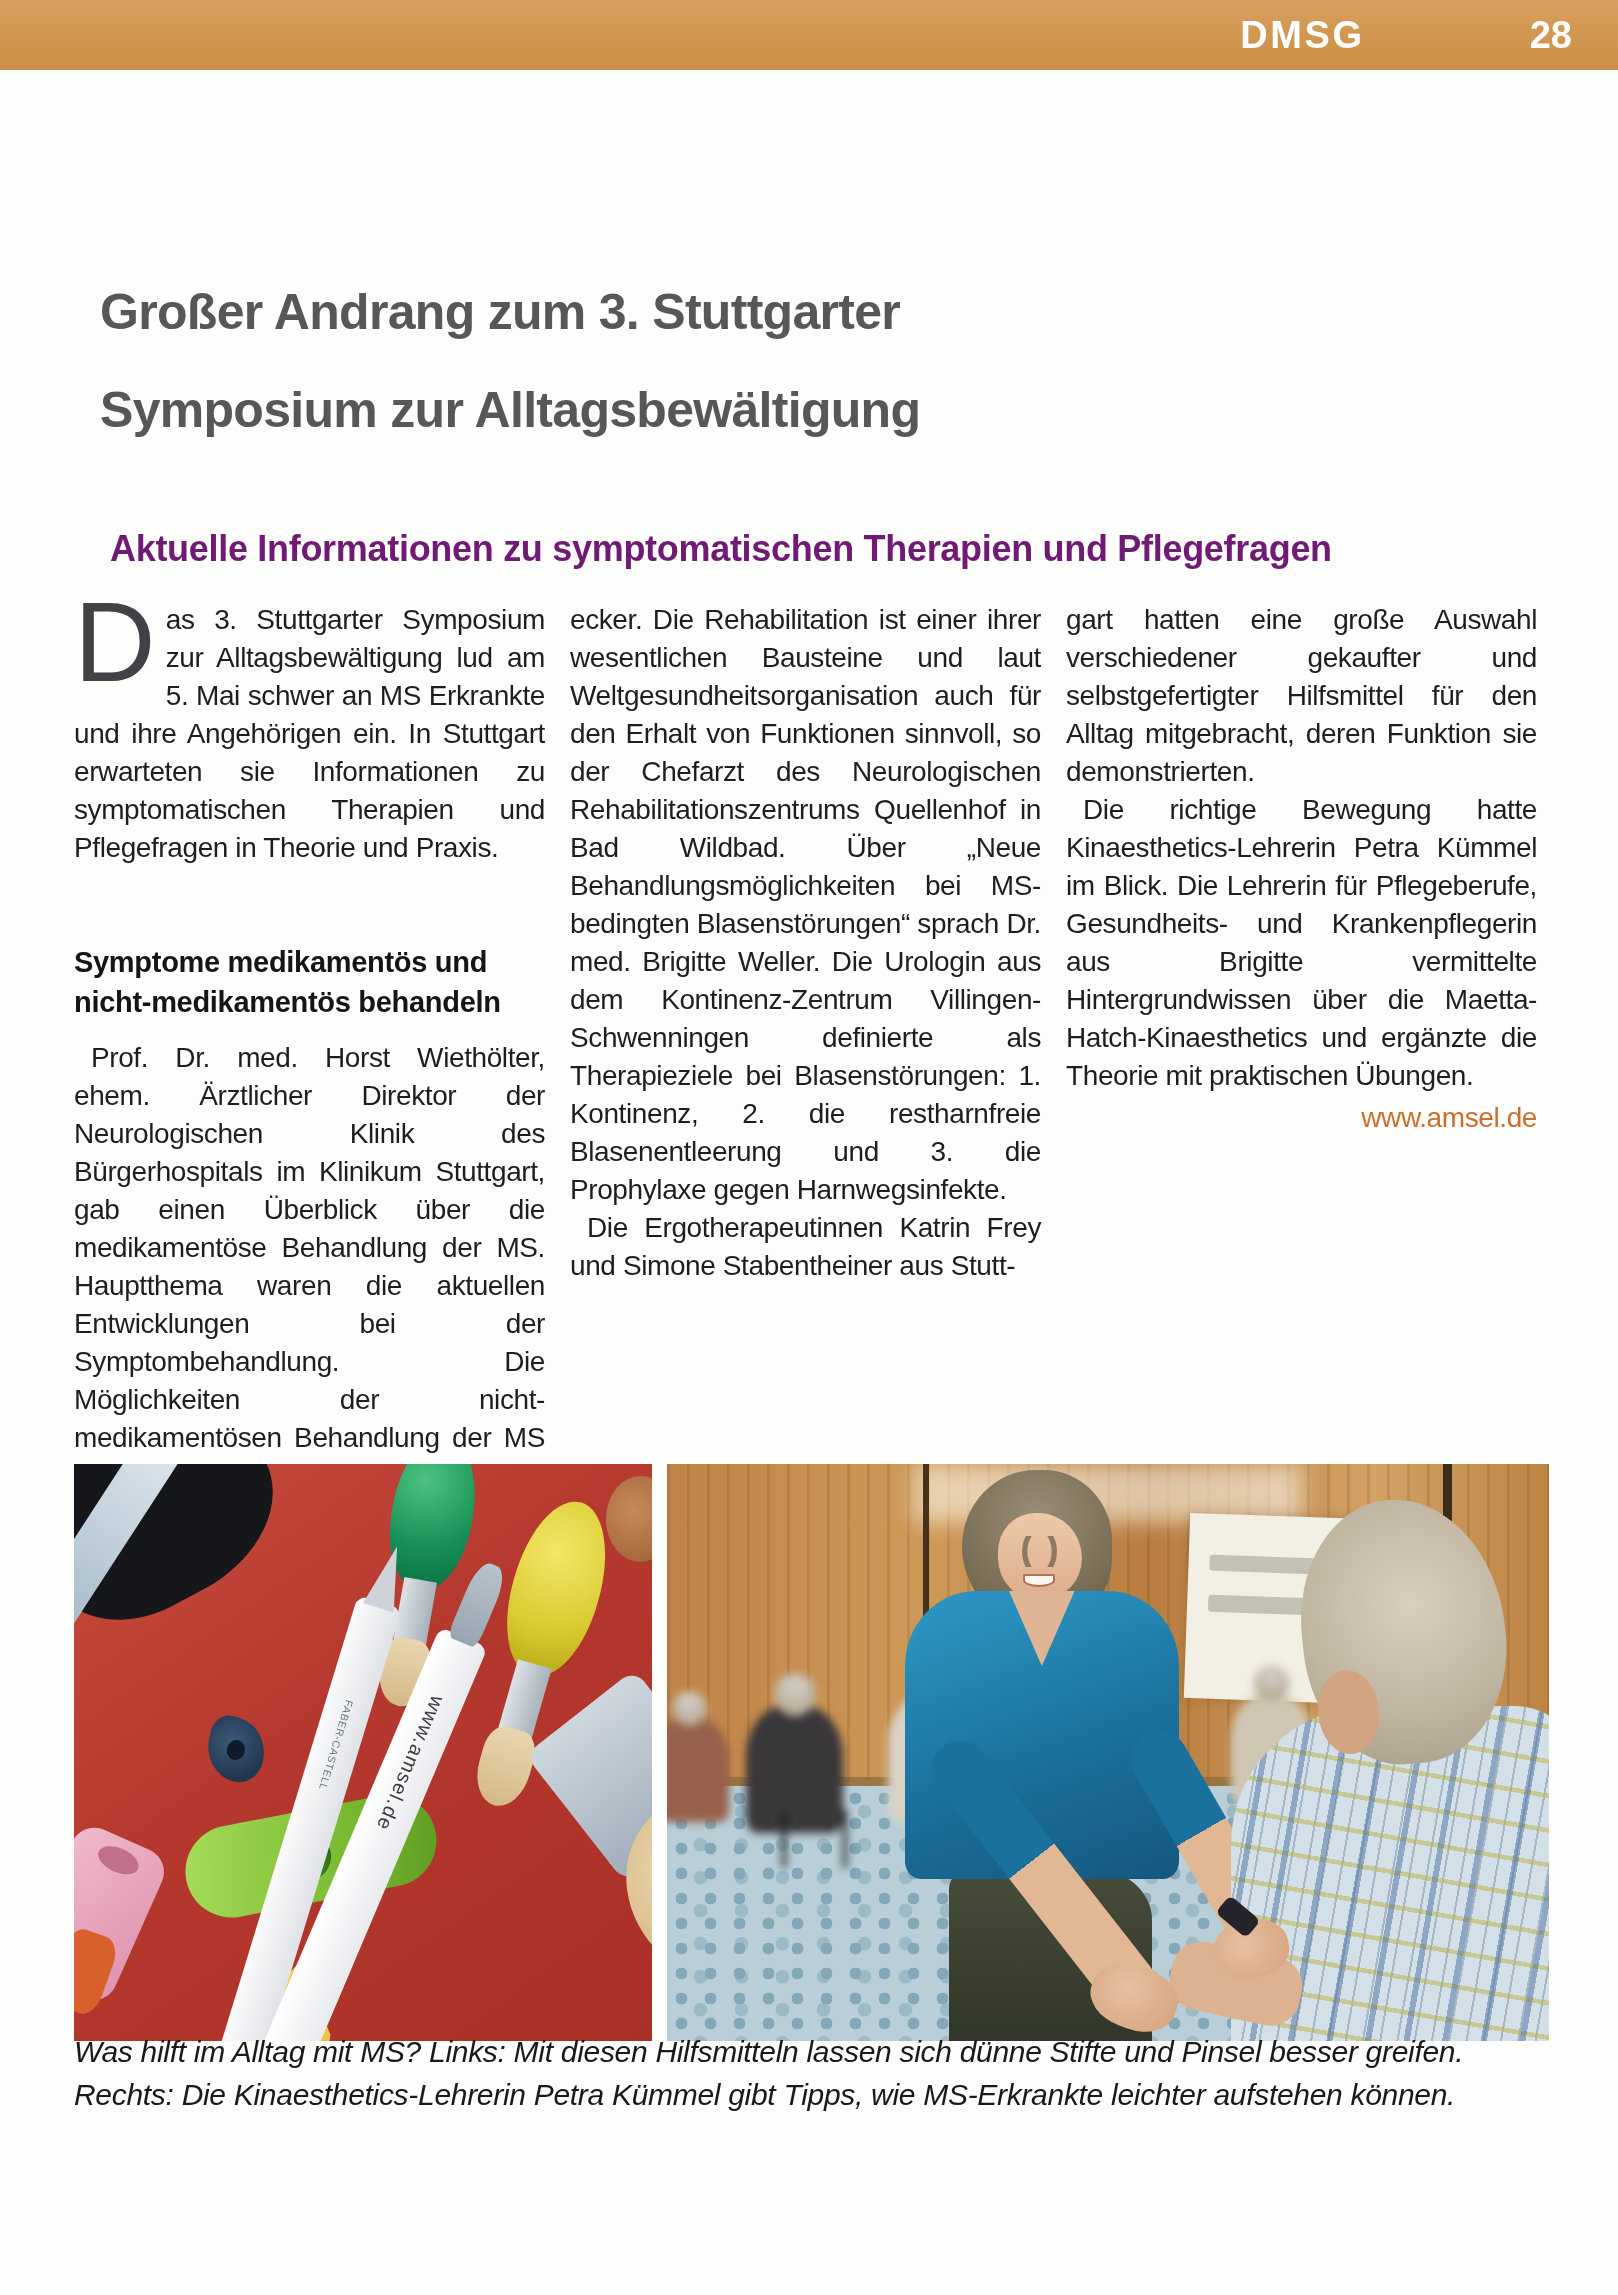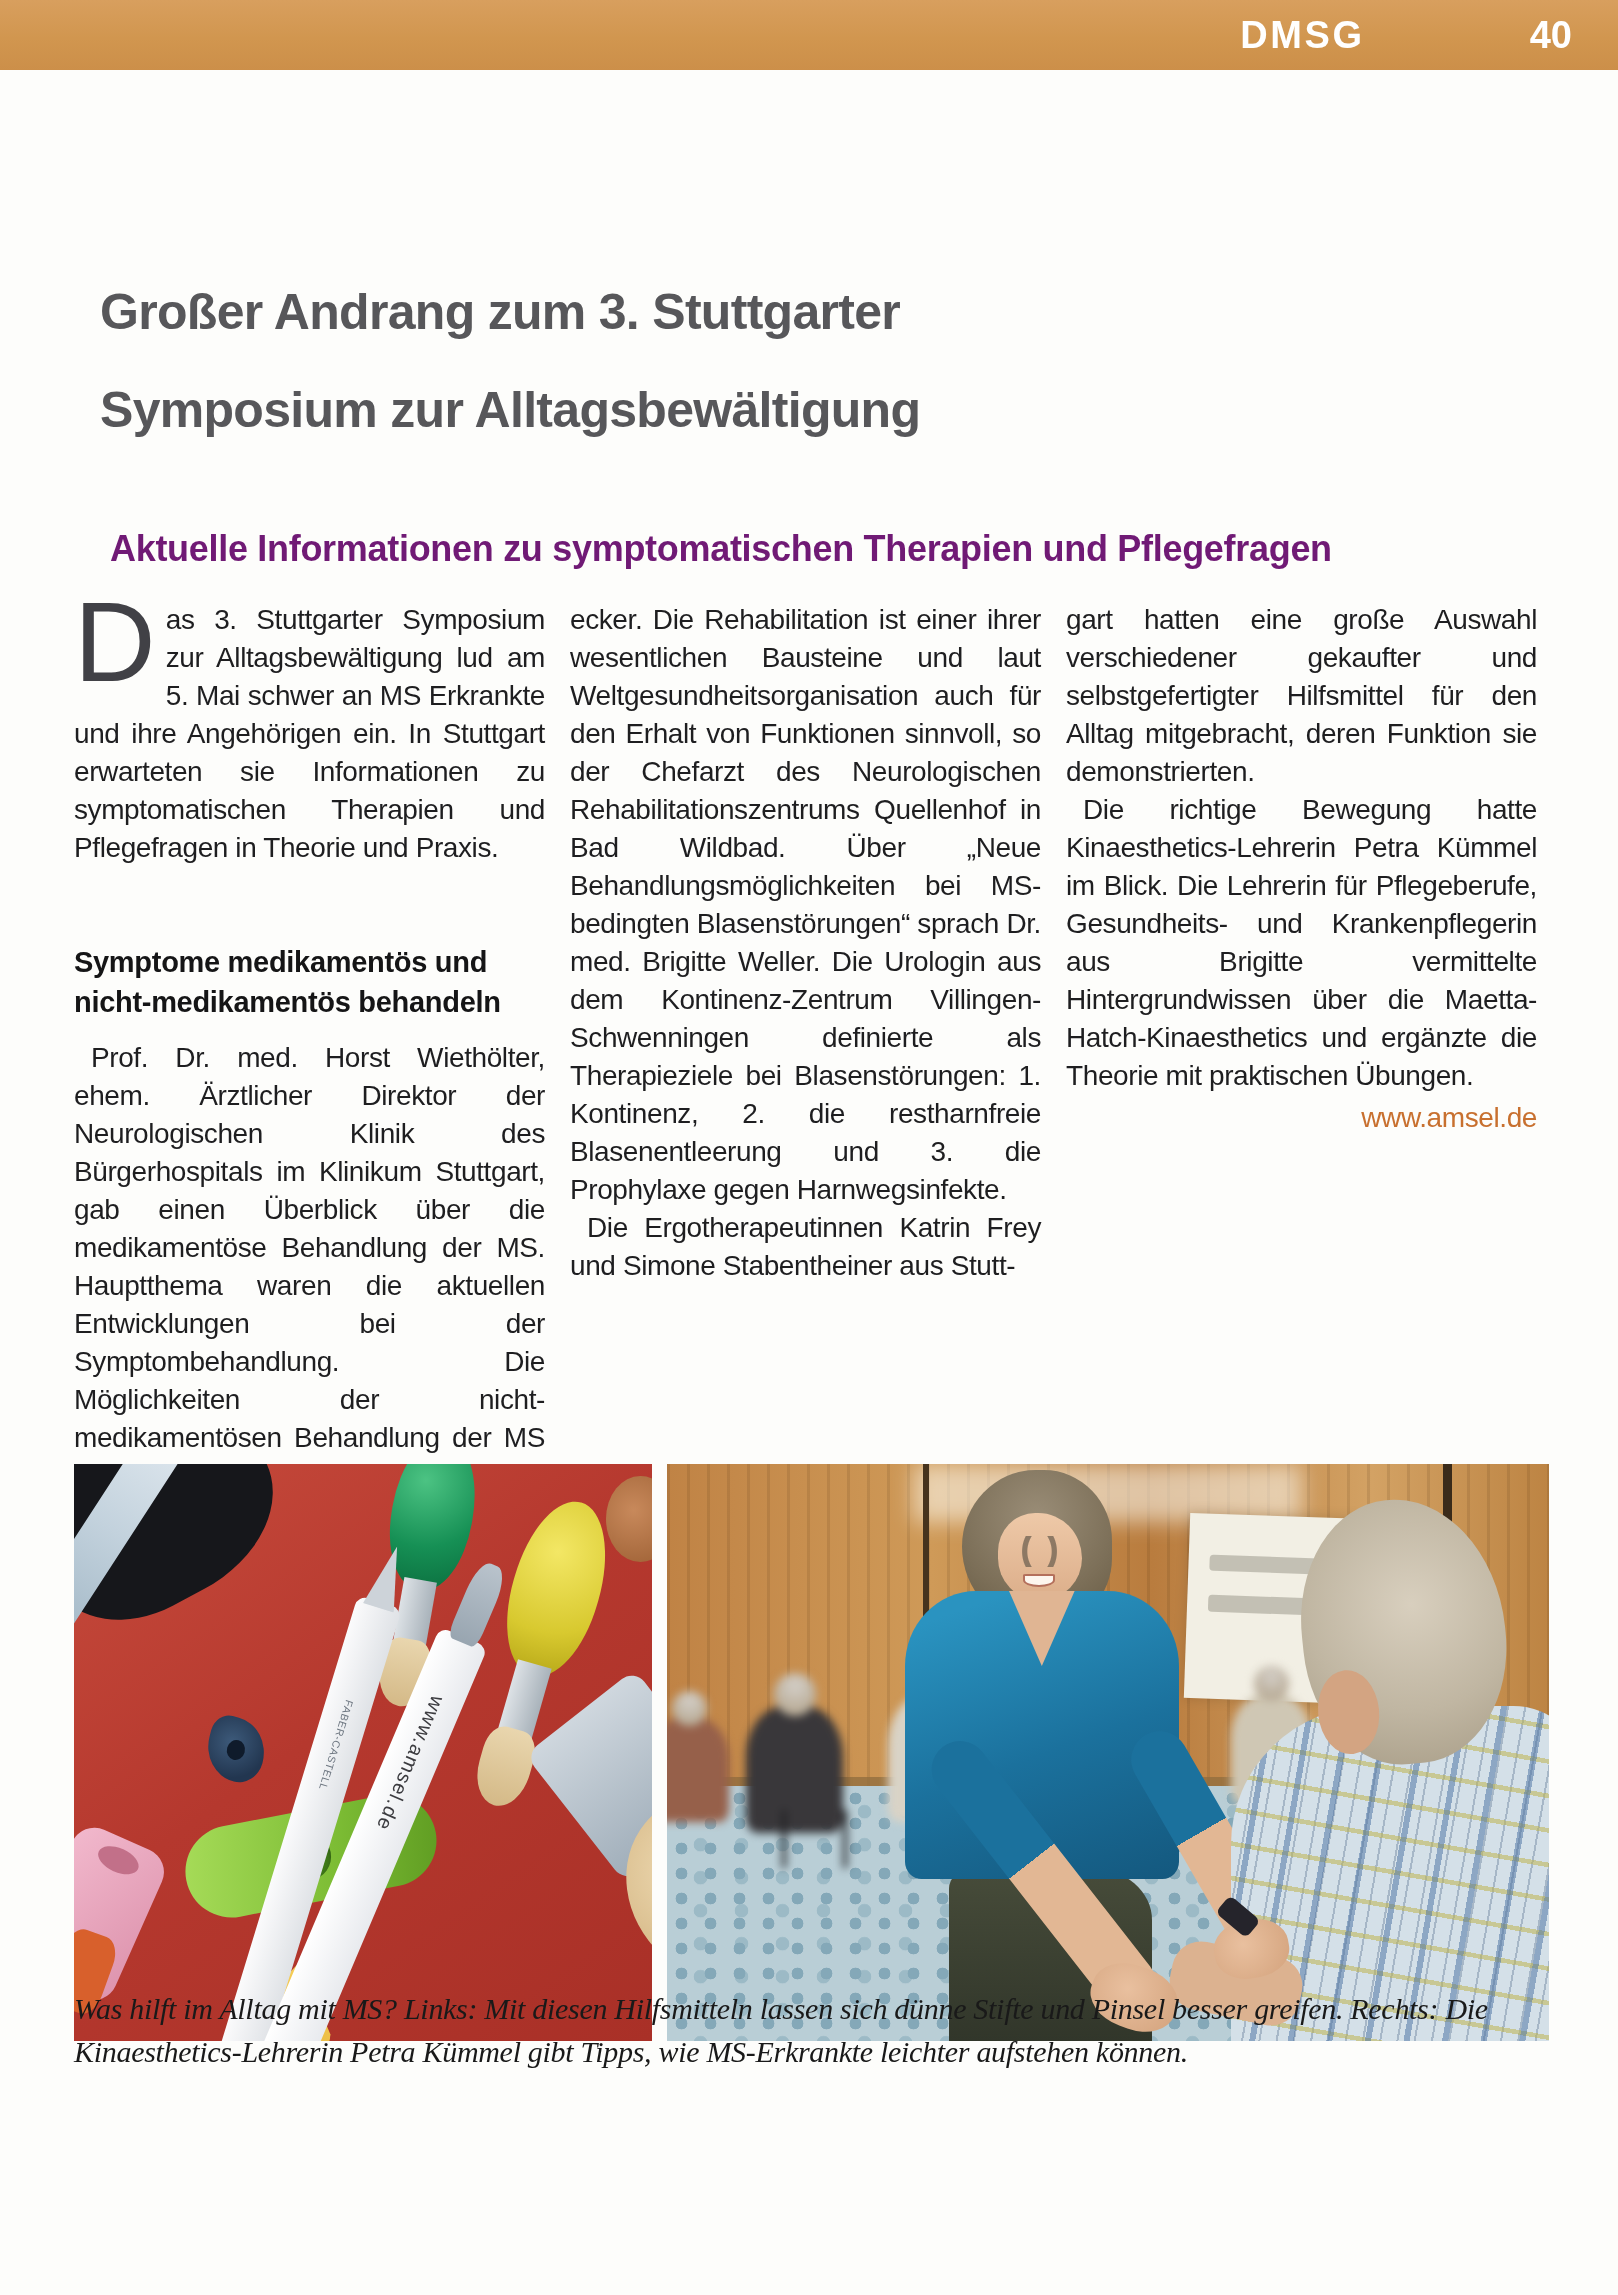--- a/index.html
+++ b/index.html
@@ -169,32 +169,32 @@
     background:#d3a482;border-radius:50%;}
   .m-arm{left:57%;top:84%;width:15%;height:12%;background:#dcb290;
     transform:rotate(12deg);border-radius:29px;}
   .hand{background:radial-gradient(circle at 40% 40%,#e9c09f,#d3a27c);border-radius:45%;}
   .hand1{left:48%;top:87%;width:10%;height:11%;transform:rotate(20deg);}
   .hand2{left:62%;top:79%;width:8.5%;height:10%;transform:rotate(-10deg);}
   .w-watch{left:62.5%;top:76.5%;width:4.5%;height:4%;background:#25242b;
     border-radius:6.6px;transform:rotate(40deg);}
   
   .caption{
-    position:absolute;left:74px;top:1957px;width:1496px;
-    font-size:30px;line-height:43px;font-style:italic;color:#191919;letter-spacing:-0.3px;font-family:Liberation Serif, serif;
+    position:absolute;left:74px;top:2000px;width:1496px;
+    font-size:30px;line-height:43px;font-style:italic;color:#191919;letter-spacing:-0.3px;
   }
 </style>
 </head>
 <body>
 
 <div class="page">
 
   <header class="topbar">
     <span class="brand">DMSG</span>
-    <span class="pagenum">40</span>
+    <span class="pagenum">28</span>
   </header>
 
   <h1 class="headline">
     <span>Großer Andrang zum 3. Stuttgarter</span>
     <span>Symposium zur Alltagsbewältigung</span>
   </h1>
 
   <h2 class="deck">Aktuelle Informationen zu symptomatischen Therapien und Pflegefragen</h2>
 
   <div class="columns">

